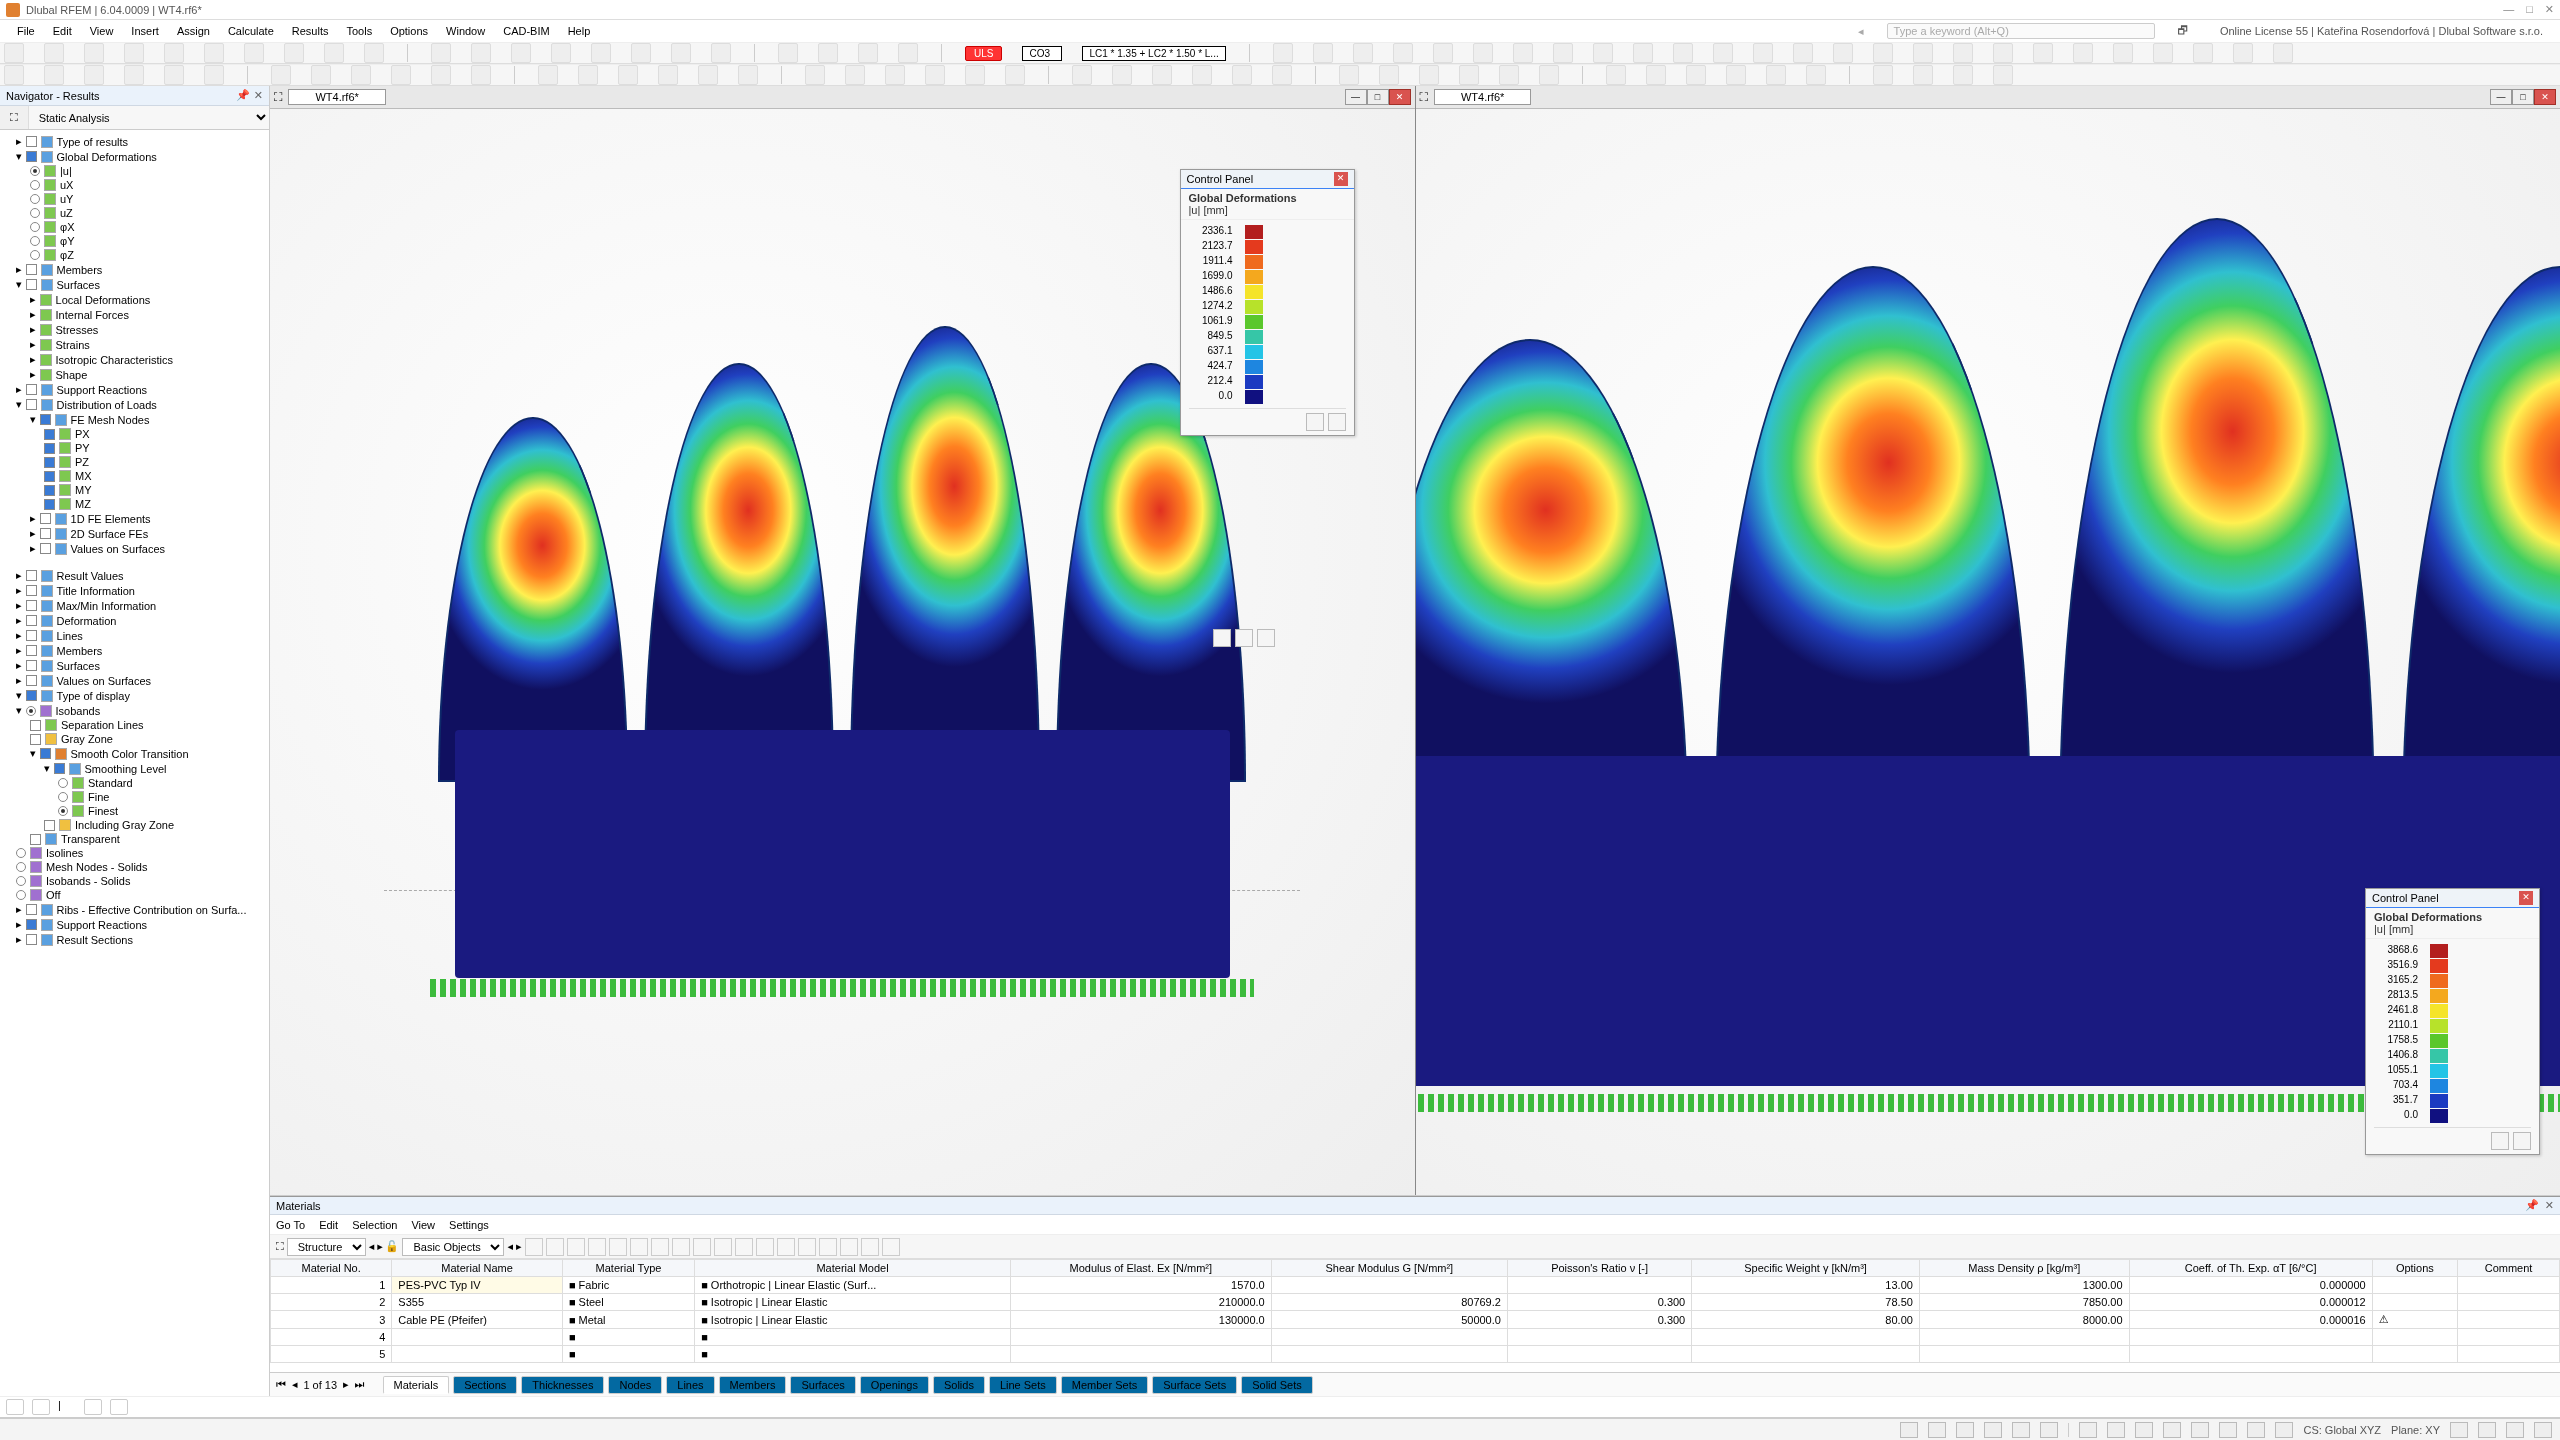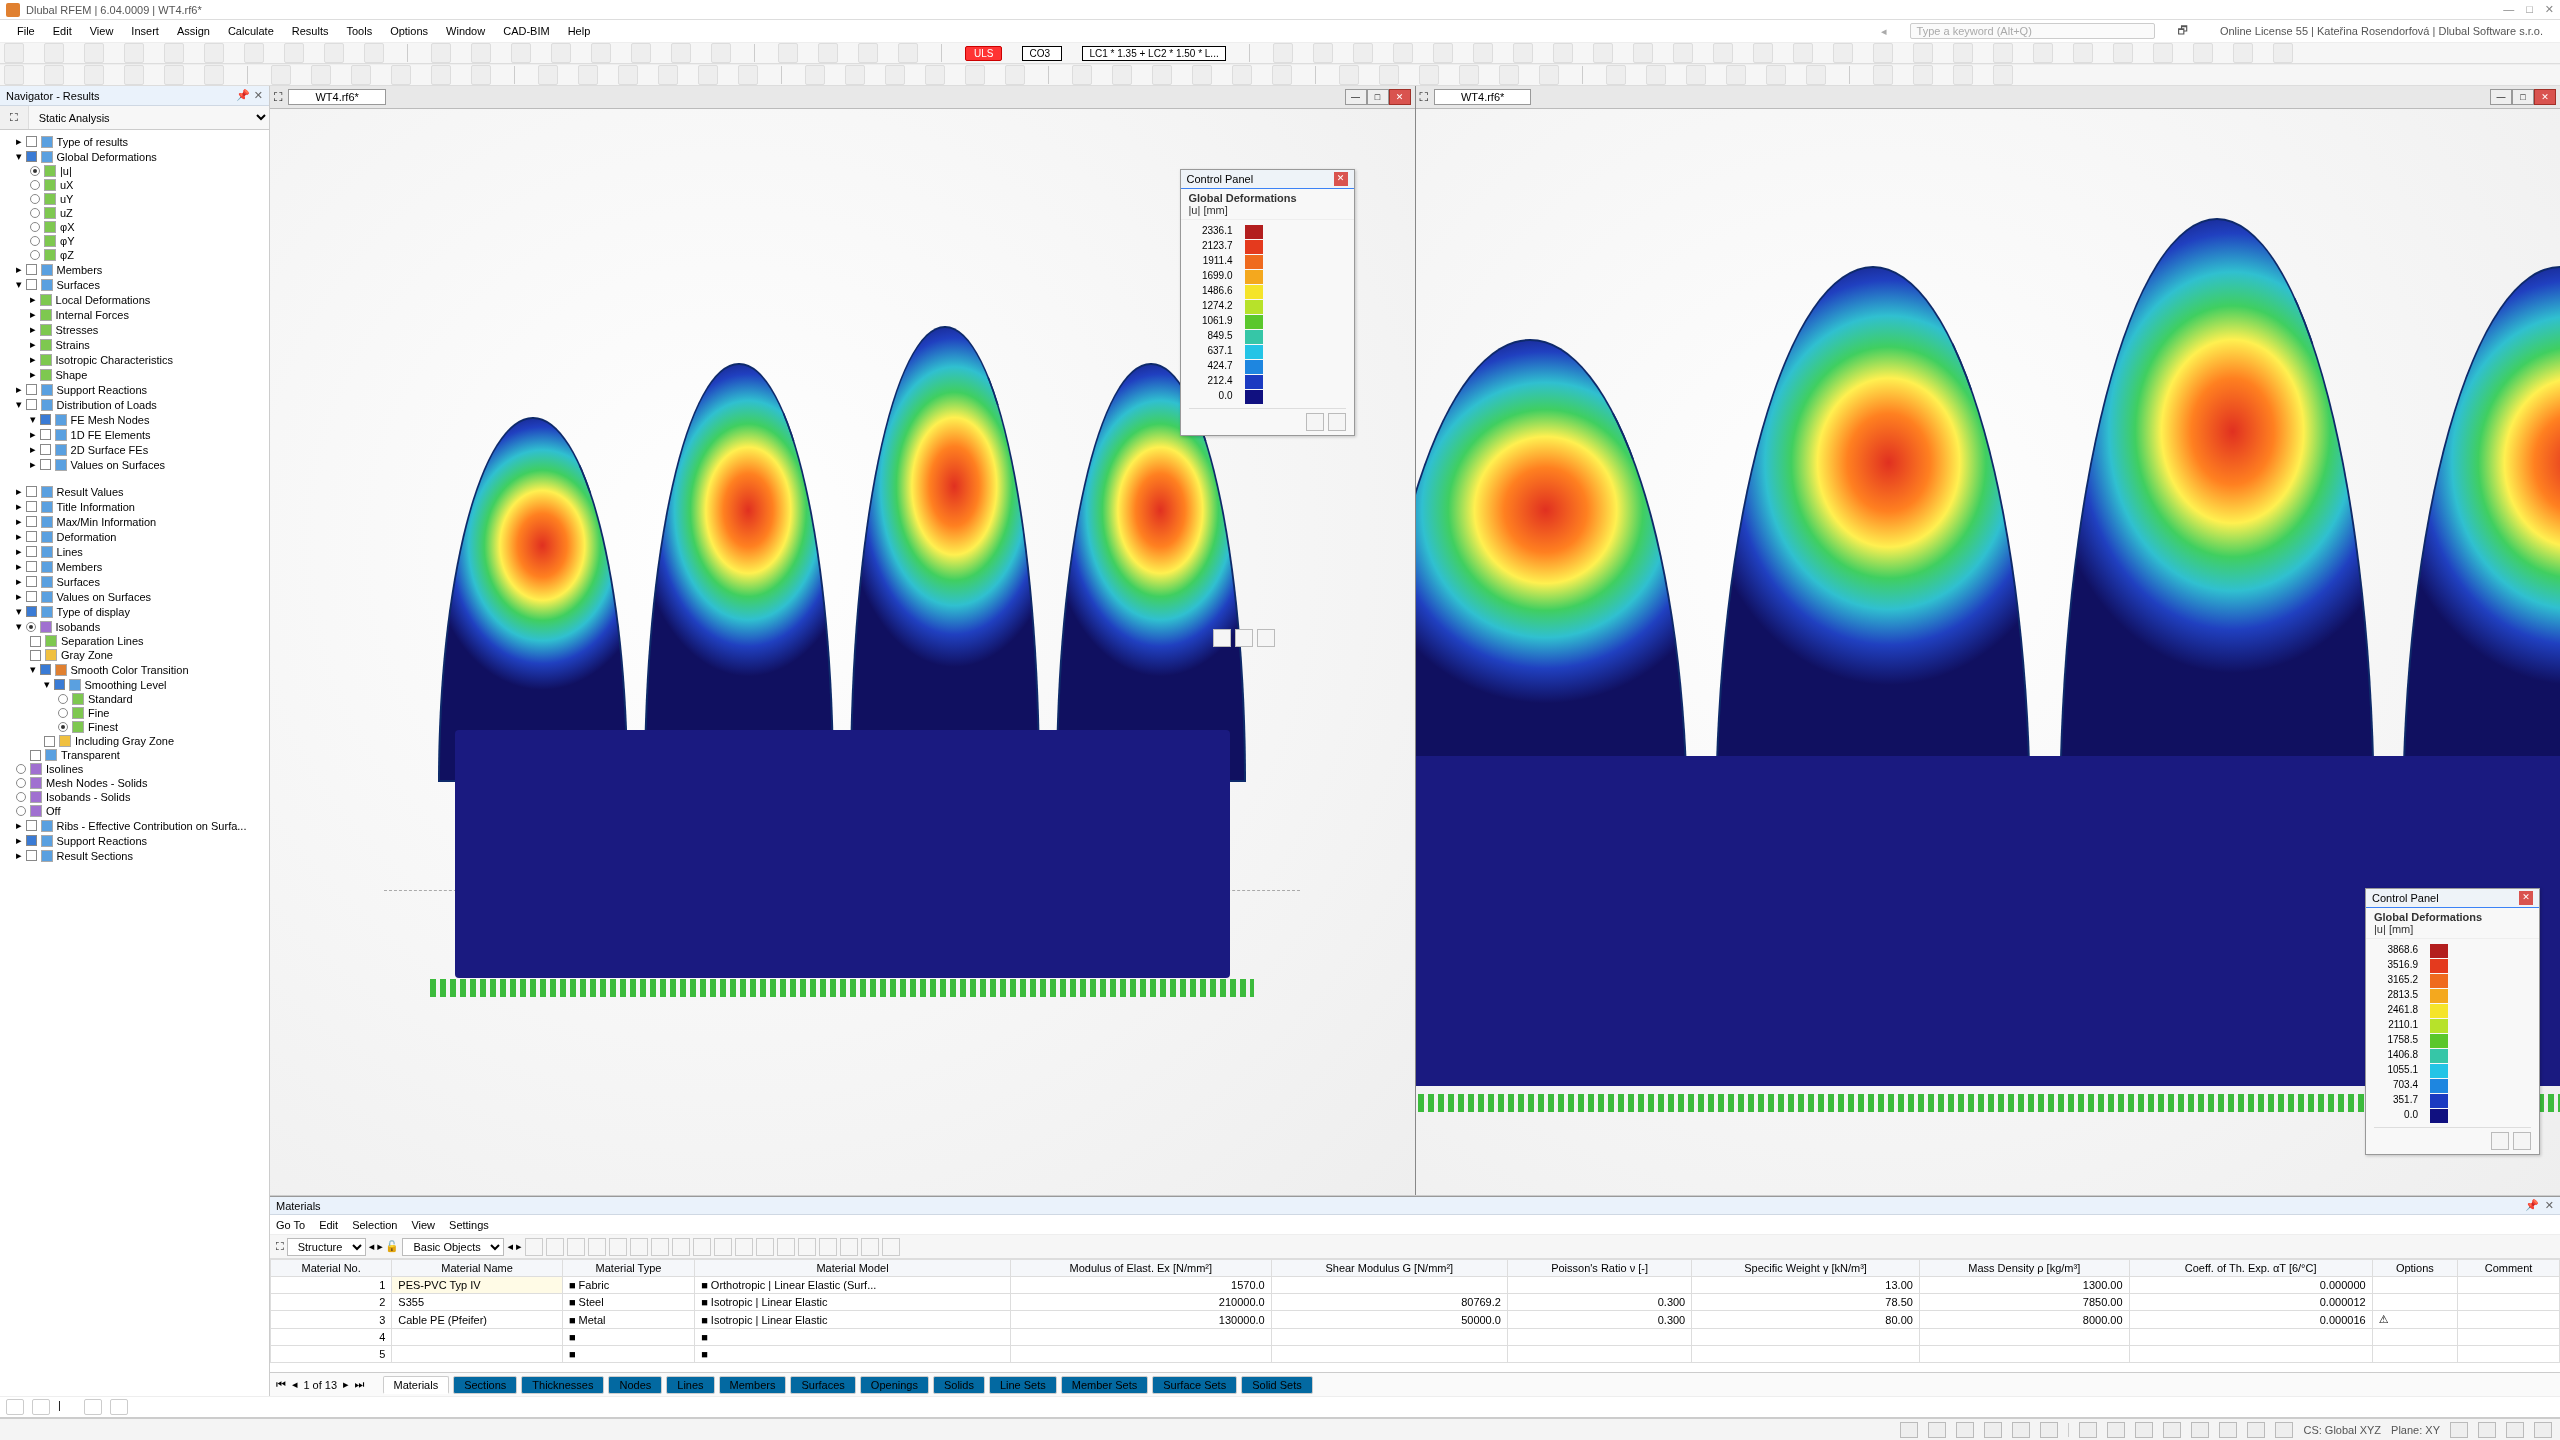--- a/index.html
+++ b/index.html
@@ -3,21 +3,21 @@
 <meta charset="utf-8">
 <style>
 * { margin: 0; padding: 0; box-sizing: border-box; font-family: "Segoe UI", Tahoma, sans-serif; font-size: 11px; }
 body { width: 2560px; height: 1440px; background: #f0f0f0; overflow: hidden; display: flex; flex-direction: column; }
 .titlebar { height: 20px; background: #fff; display: flex; align-items: center; padding: 0 6px; font-size: 11px; color: #555; border-bottom: 1px solid #ddd; }
 .titlebar .icon { width: 14px; height: 14px; margin-right: 6px; background: #e08030; border-radius: 2px; }
 .titlebar .wincontrols { margin-left: auto; display: flex; gap: 12px; font-size: 12px; color: #888; }
 .menubar { height: 22px; background: #fff; display: flex; align-items: center; padding: 0 8px; font-size: 11px; }
 .menubar span { padding: 2px 9px; cursor: default; }
 .menubar .rightinfo { margin-left: auto; display: flex; align-items: center; gap: 14px; color: #555; font-size: 11px; }
-.menubar .searchslot { width: 245px; border: 1px solid #ccc; background: #fafafa; padding: 1px 6px; color: #aaa; border-radius: 2px; }
+.menubar .searchslot { width: 268px; border: 1px solid #ccc; background: #fafafa; padding: 1px 6px; color: #aaa; border-radius: 2px; }
 .toolbar { height: 22px; background: #f6f6f6; border-top: 1px solid #eee; border-bottom: 1px solid #ddd; display: flex; align-items: center; padding: 0 4px; gap: 20px; }
 .toolbar .btn { width: 20px; height: 20px; background: #eee; border: 1px solid #ddd; border-radius: 2px; }
 .toolbar .sep { width: 1px; height: 18px; background: #ccc; margin: 0 3px; }
 .toolbar .pill { padding: 1px 8px; border: 1px solid #c00; background: #f33; color: #fff; font-size: 10px; border-radius: 2px; }
 .toolbar .combo { padding: 1px 6px; border: 1px solid #000000; background: #fff; font-size: 10px; min-width: 120px; }
 .mainrow { flex: 1; display: flex; min-height: 0; }
 .navigator { width: 270px; background: #fff; border-right: 1px solid #ccc; display: flex; flex-direction: column; }
 .navhdr { height: 20px; background: #eaf2fb; border-bottom: 1px solid #cfd8e3; padding: 2px 6px; font-size: 11px; display: flex; align-items: center; }
 .navhdr .ctrls { margin-left: auto; display: flex; gap: 4px; font-size: 10px; color: #666; }
 .navtabs { height: 24px; border-bottom: 1px solid #ccc; display: flex; align-items: stretch; }
@@ -271,20 +271,28 @@
             <li>▸ <span class="ico g"></span>Internal Forces</li>
             <li>▸ <span class="ico g"></span>Stresses</li>
             <li>▸ <span class="ico g"></span>Strains</li>
             <li>▸ <span class="ico g"></span>Isotropic Characteristics</li>
             <li>▸ <span class="ico g"></span>Shape</li>
           </ul>
         <li>▸ <span class="chk"></span><span class="ico b"></span><span>Support Reactions</span></li>
         <li>▾ <span class="chk"></span><span class="ico b"></span><span>Distribution of Loads</span></li>
         <ul>
           <li>▾ <span class="chk on"></span><span class="ico b"></span><span>FE Mesh Nodes</span></li>
+          <ul id="feitems">
+              <li><span class="chk on"></span><span class="ico g"></span>PX</li>
+              <li><span class="chk on"></span><span class="ico g"></span>PY</li>
+              <li><span class="chk on"></span><span class="ico g"></span>PZ</li>
+              <li><span class="chk on"></span><span class="ico g"></span>MX</li>
+              <li><span class="chk on"></span><span class="ico g"></span>MY</li>
+              <li><span class="chk on"></span><span class="ico g"></span>MZ</li>
+            </ul>
           <li>▸ <span class="chk"></span><span class="ico b"></span><span>1D FE Elements</span></li>
           <li>▸ <span class="chk"></span><span class="ico b"></span><span>2D Surface FEs</span></li>
           <li>▸ <span class="chk"></span><span class="ico b"></span><span>Values on Surfaces</span></li>
         </ul>
       </ul>
       <div class="treespacer"></div>
       <ul id="panel2">
           <li>▸ <span class="chk "></span><span class="ico b"></span>Result Values</li>
           <li>▸ <span class="chk "></span><span class="ico b"></span>Title Information</li>
           <li>▸ <span class="chk "></span><span class="ico b"></span>Max/Min Information</li>

